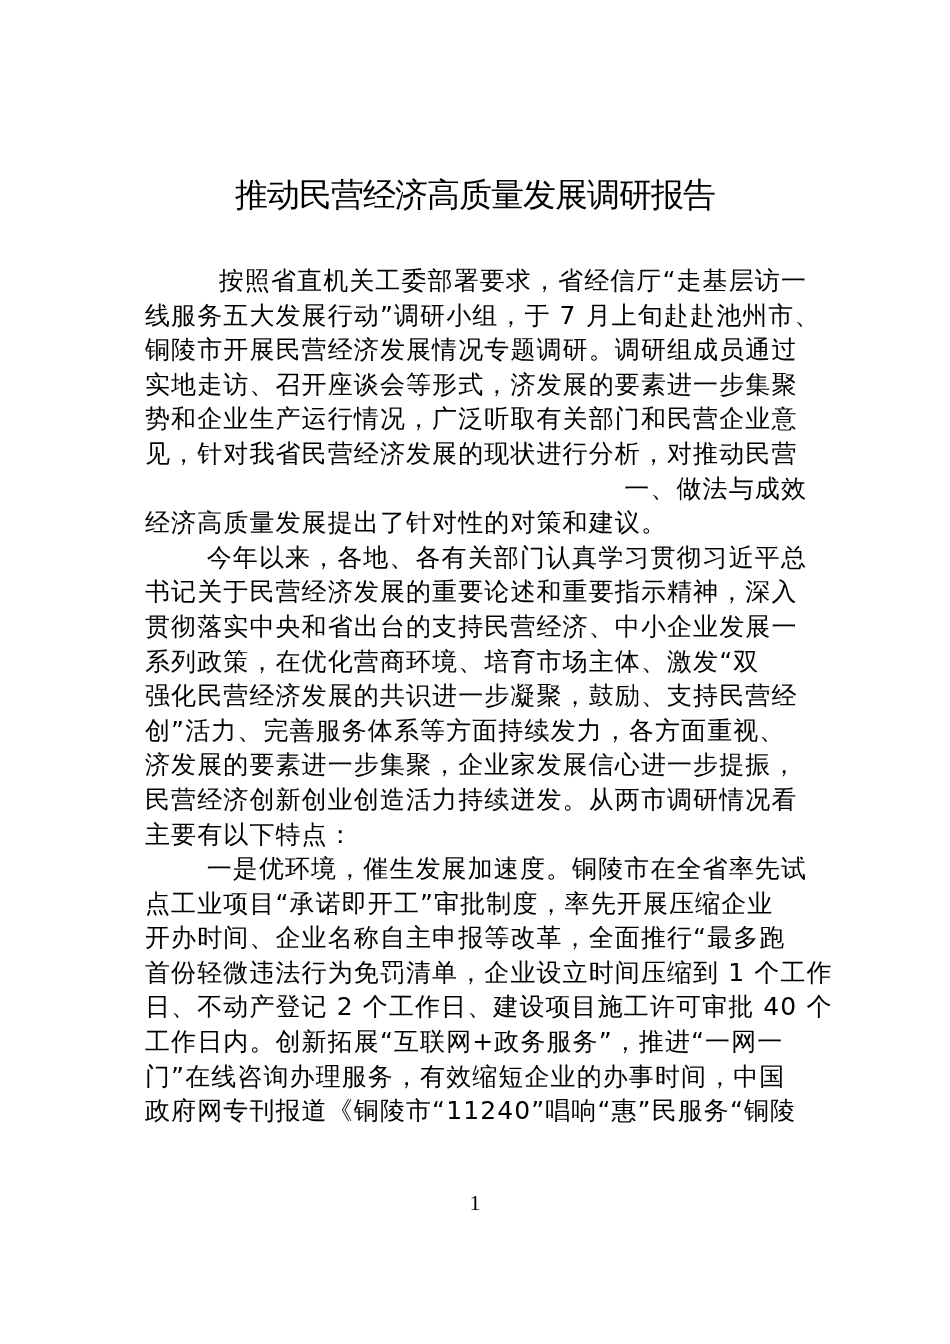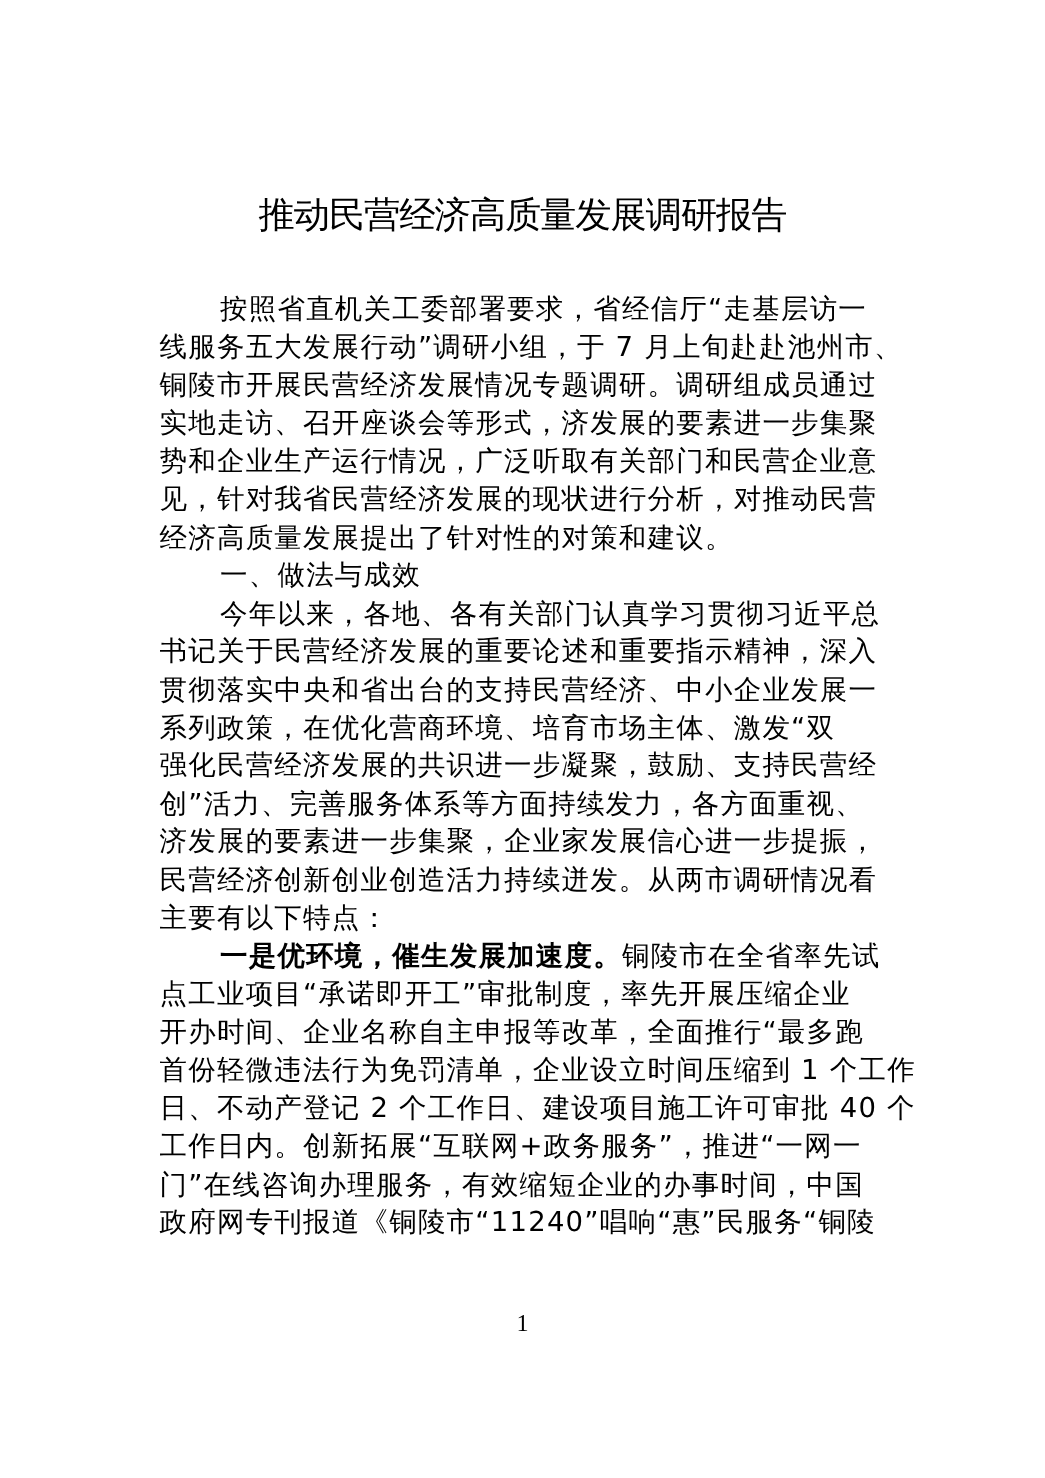--- a/index.html
+++ b/index.html
@@ -44,23 +44,24 @@
     display: block;
     height: 34.6px;
     line-height: 34.6px;
     font-size: 25px;
     white-space: nowrap;
     letter-spacing: 1.1px;
     overflow: visible;
   }
   .indent {
     padding-left: 55px;
+    text-align: right;
   }
   .bold {
-    font-weight: bold;
+    font-weight: normal;
   }
   .page-number {
     position: absolute;
     left: 0;
     width: 950px;
     top: 1188px;
     text-align: center;
     font-family: "Liberation Serif", "DejaVu Serif", serif;
     font-size: 22px;
     line-height: 30px;
@@ -72,22 +73,22 @@
 <div class="page">
   <h1 class="title">推动民营经济高质量发展调研报告</h1>
 
   <div class="body-text">
     <span class="line indent">按照省直机关工委部署要求，省经信厅“走基层访一</span>
     <span class="line">线服务五大发展行动”调研小组，于 7 月上旬赴赴池州市、</span>
     <span class="line">铜陵市开展民营经济发展情况专题调研。调研组成员通过</span>
     <span class="line">实地走访、召开座谈会等形式，济发展的要素进一步集聚</span>
     <span class="line">势和企业生产运行情况，广泛听取有关部门和民营企业意</span>
     <span class="line">见，针对我省民营经济发展的现状进行分析，对推动民营</span>
+    <span class="line indent">一、做法与成效</span>
     <span class="line">经济高质量发展提出了针对性的对策和建议。</span>
-    <span class="line indent">一、做法与成效</span>
     <span class="line indent">今年以来，各地、各有关部门认真学习贯彻习近平总</span>
     <span class="line">书记关于民营经济发展的重要论述和重要指示精神，深入</span>
     <span class="line">贯彻落实中央和省出台的支持民营经济、中小企业发展一</span>
     <span class="line">系列政策，在优化营商环境、培育市场主体、激发“双</span>
     <span class="line">强化民营经济发展的共识进一步凝聚，鼓励、支持民营经</span>
     <span class="line">创”活力、完善服务体系等方面持续发力，各方面重视、</span>
     <span class="line">济发展的要素进一步集聚，企业家发展信心进一步提振，</span>
     <span class="line">民营经济创新创业创造活力持续迸发。从两市调研情况看</span>
     <span class="line">主要有以下特点：</span>
     <span class="line indent"><span class="bold">一是优环境，催生发展加速度。</span><span>铜陵市在全省率先试</span></span>

